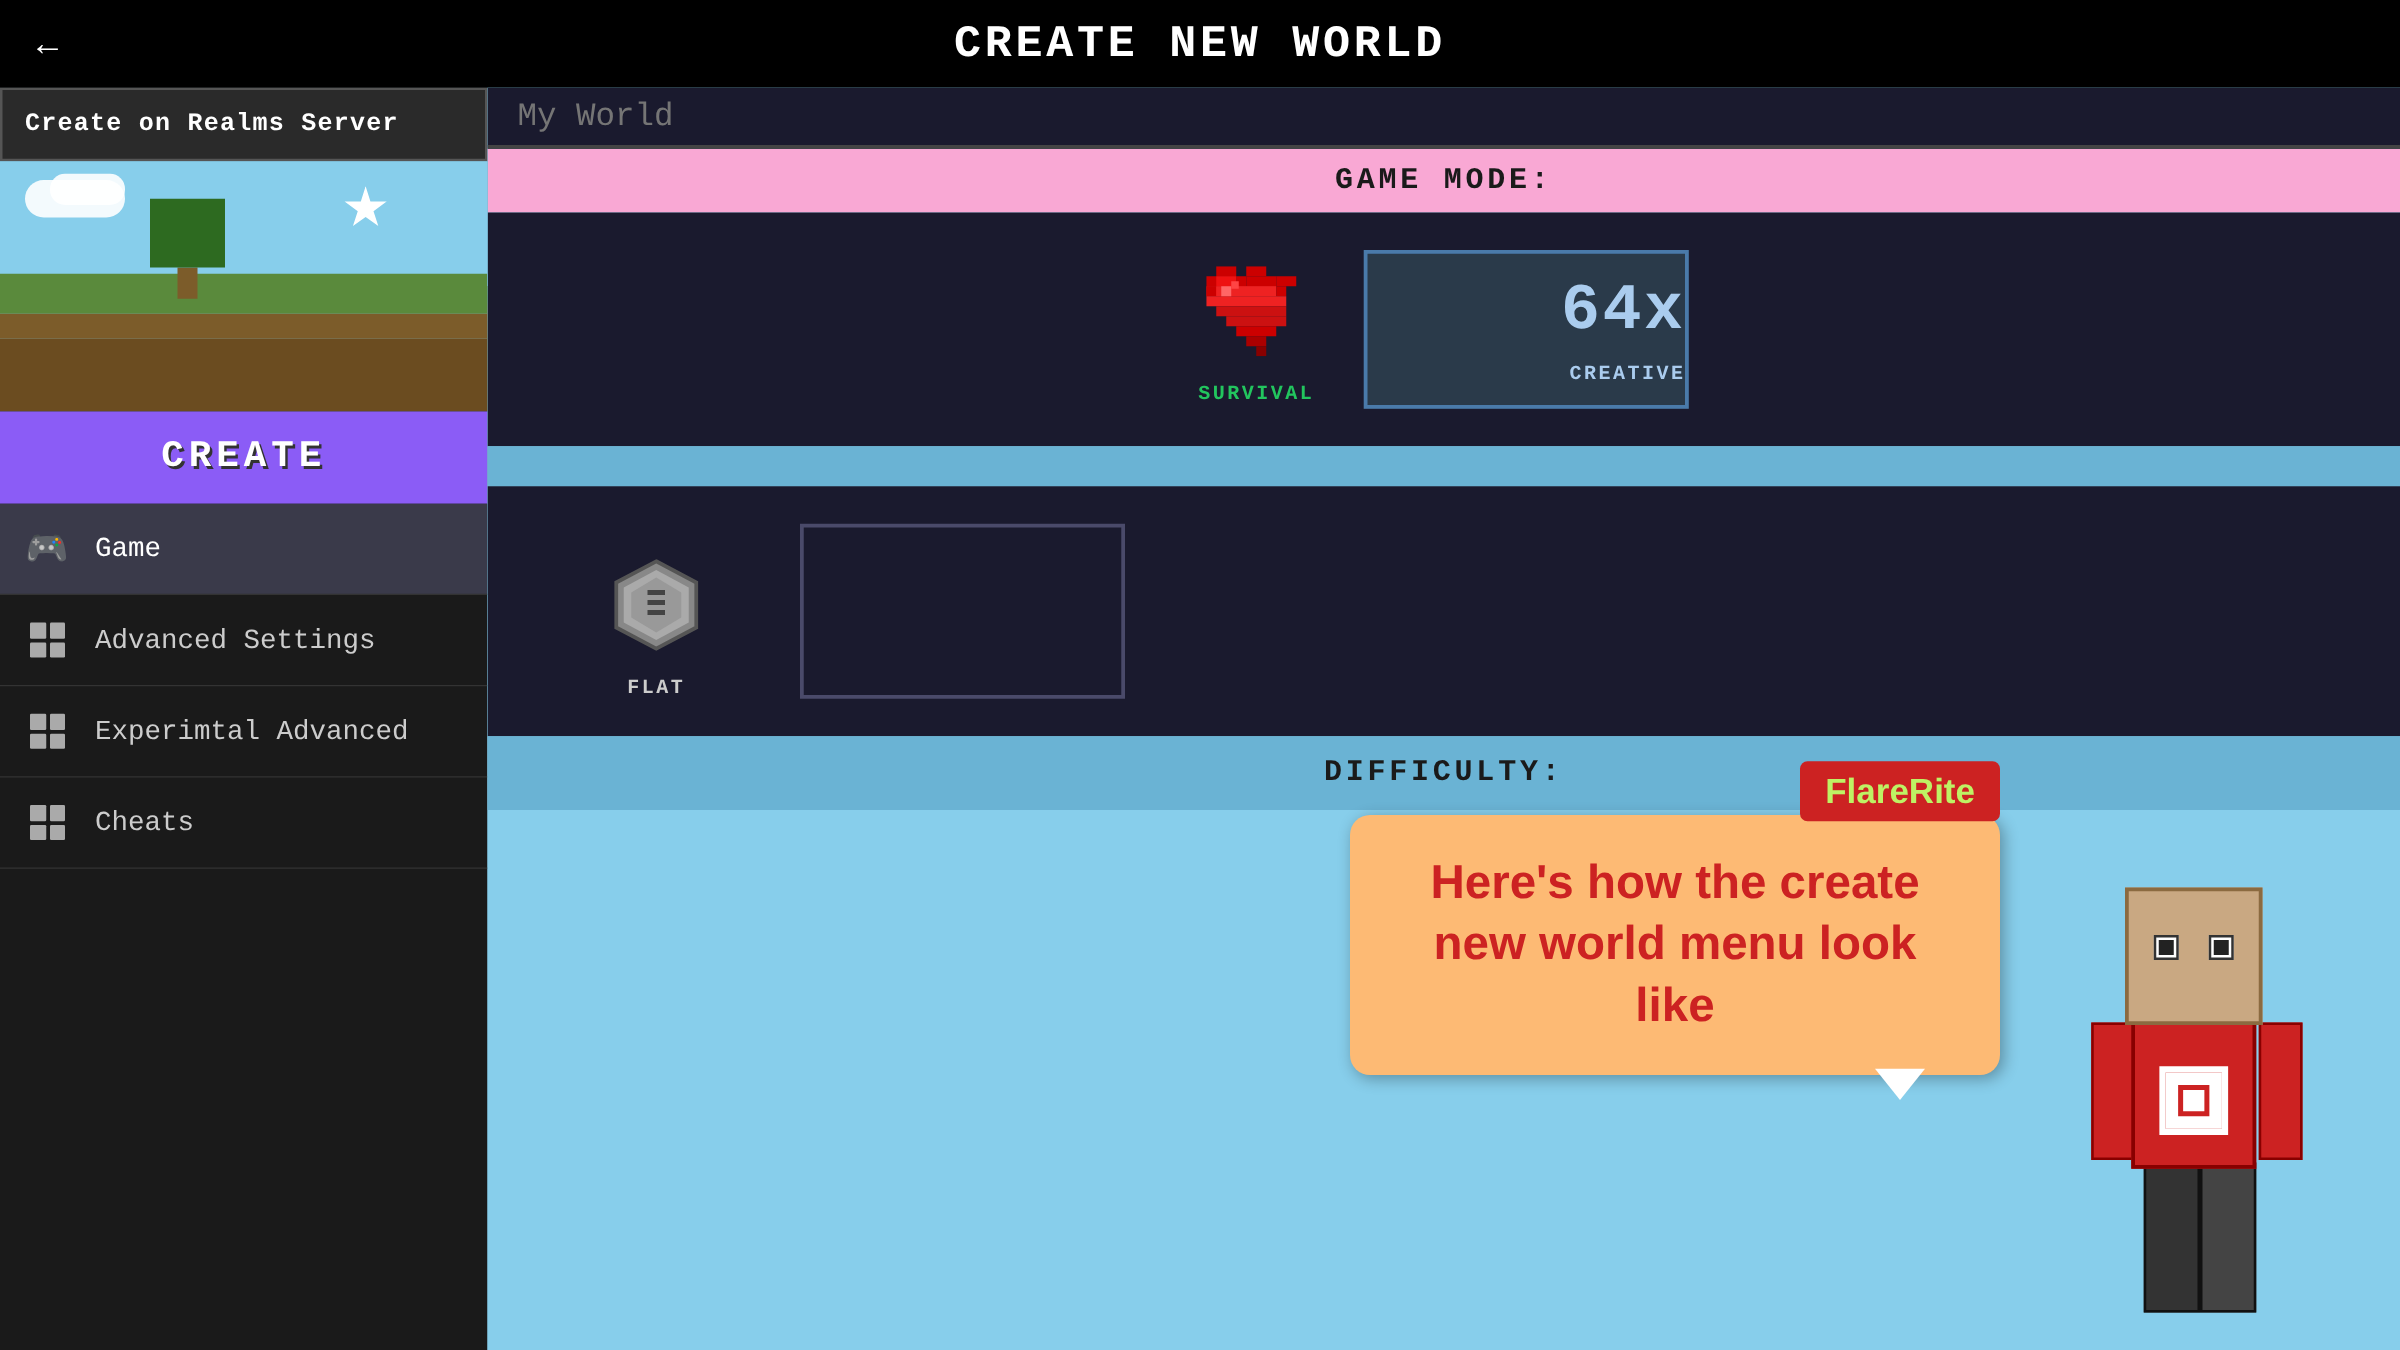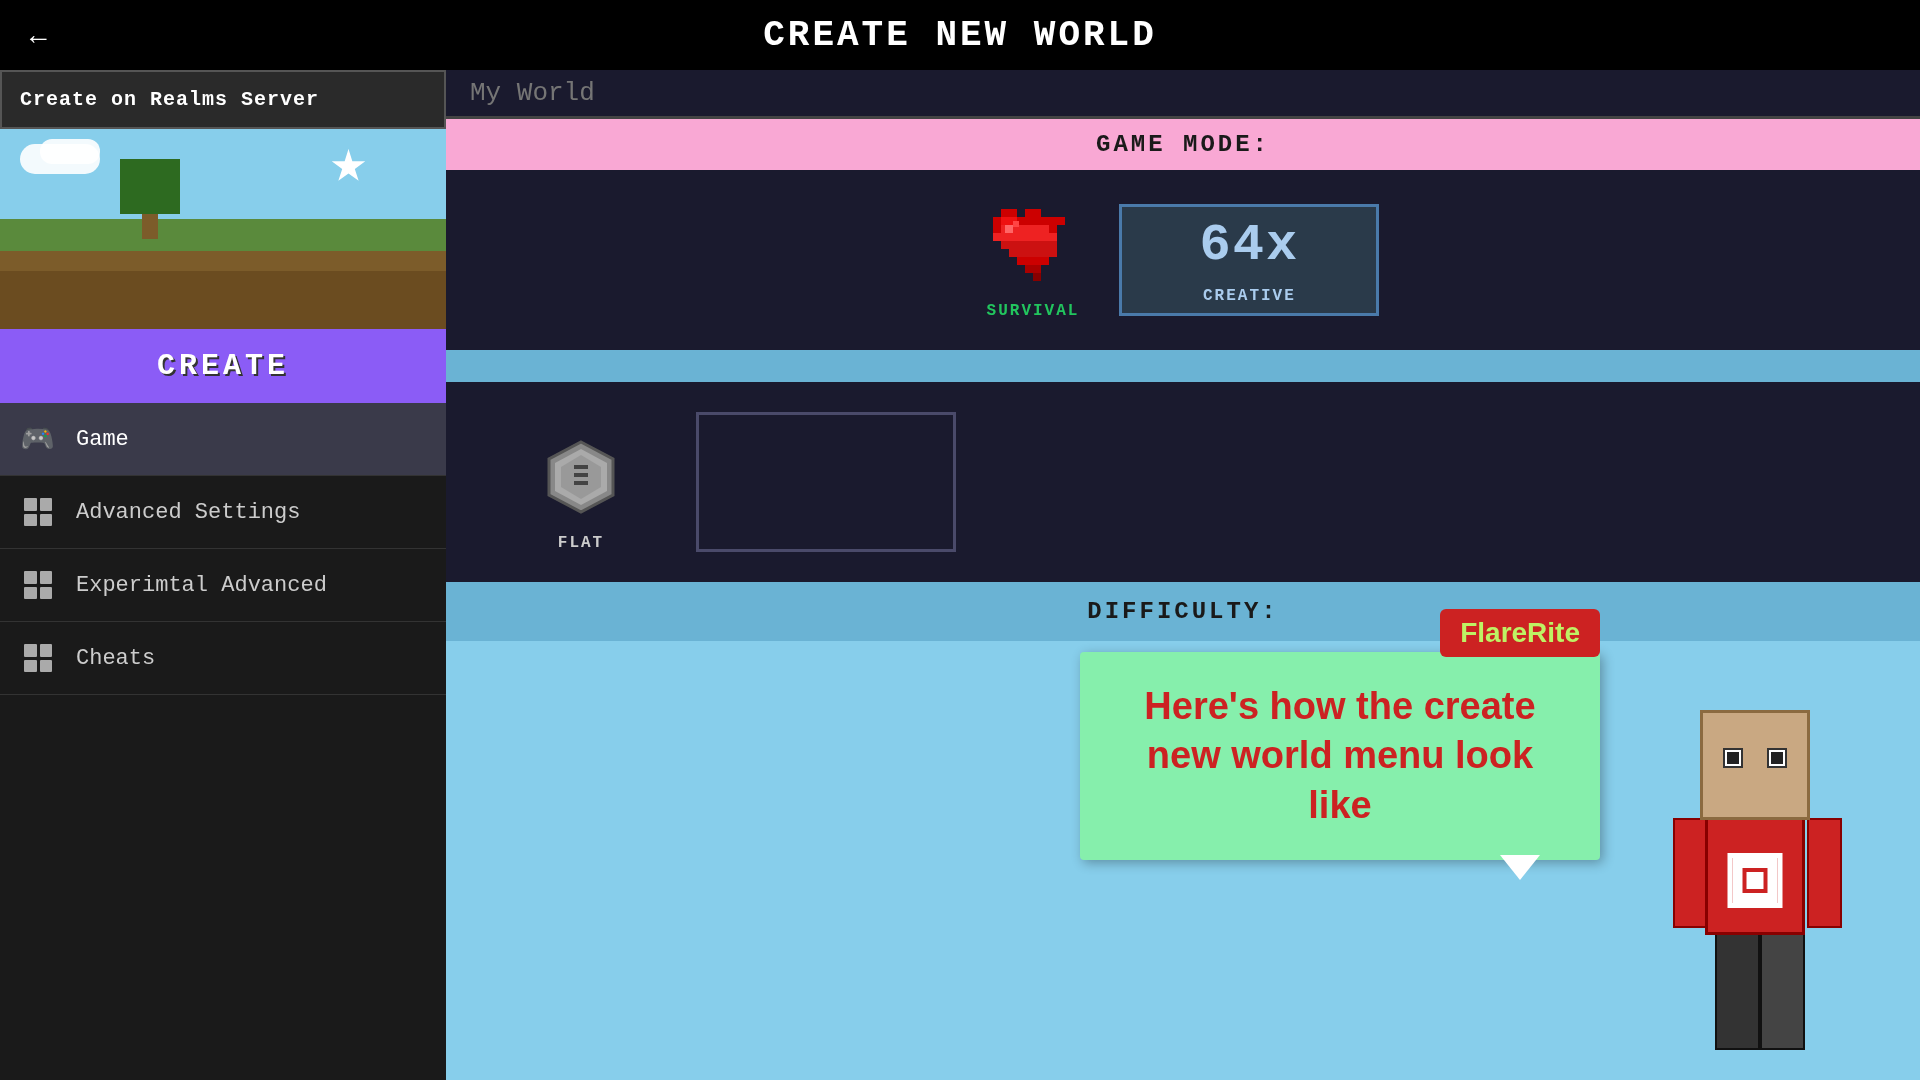--- a/index.html
+++ b/index.html
@@ -48,21 +48,21 @@
     
     .main-area {
       display: flex;
       width: 100%;
       height: calc(100% - 70px);
       background: #87ceeb;
     }
 
     
     .sidebar {
-      width: 446px;
+      width: 390px;
       height: 100%;
       background: #1a1a1a;
       display: flex;
       flex-direction: column;
       flex-shrink: 0;
     }
 
     .realms-button {
       margin: 0;
       padding: 16px 18px;
@@ -308,24 +308,24 @@
       font-size: 16px;
       letter-spacing: 2px;
       font-family: 'Courier New', monospace;
       font-weight: bold;
     }
 
     .mode-box-creative {
       background: #2a3a4a;
       border: 3px solid #4a7aaa;
       width: 260px;
-      height: 112px;
+      height: 127px;
       display: flex;
       flex-direction: column;
-      align-items: center;
+      align-items: flex-end;
       justify-content: center;
       cursor: pointer;
       gap: 12px;
     }
 
     .creative-label-large {
       color: #aaccee;
       font-size: 52px;
       font-family: 'Courier New', monospace;
       font-weight: bold;
@@ -409,22 +409,22 @@
       margin-bottom: -5px;
       z-index: 10;
       position: relative;
     }
 
     .flarerite-badge span {
       color: #bef264;
     }
 
     .speech-bubble {
-      background: #86efac;
-      border-radius: 4px;
+      background: #fdba74;
+      border-radius: 16px;
       padding: 30px 45px;
       max-width: 520px;
       position: relative;
       box-shadow: 3px 3px 12px rgba(0,0,0,0.3);
     }
 
     .speech-bubble::after {
       content: '';
       position: absolute;
       bottom: -20px;

